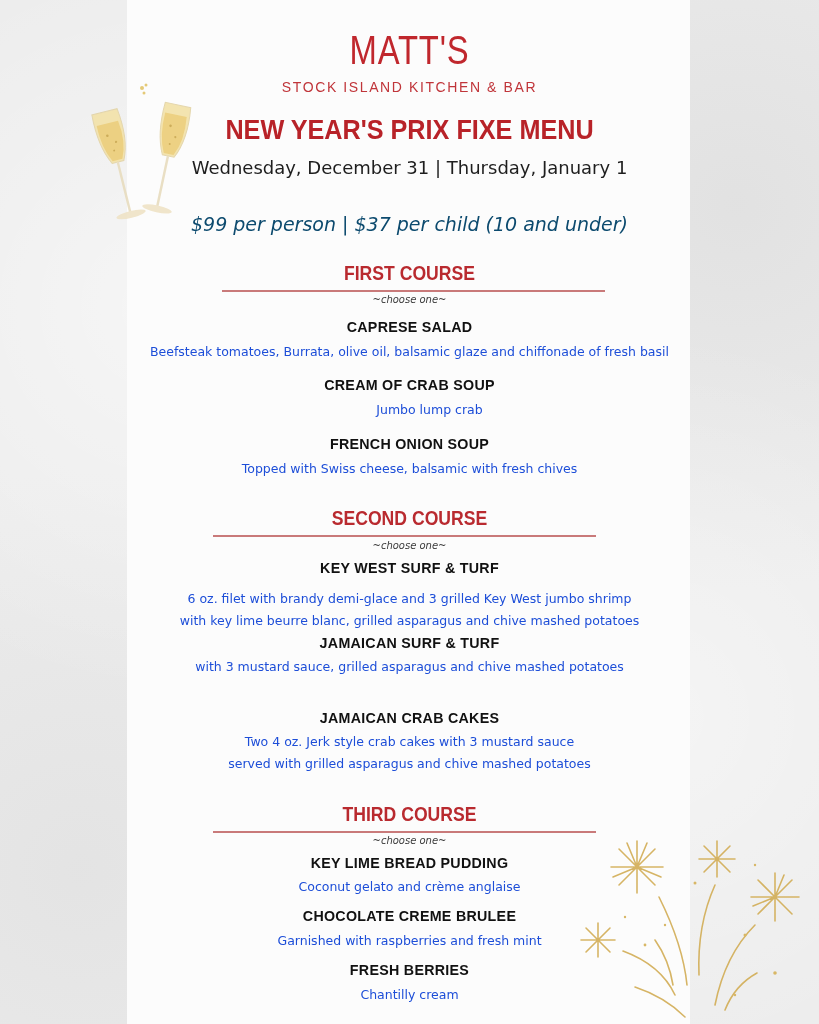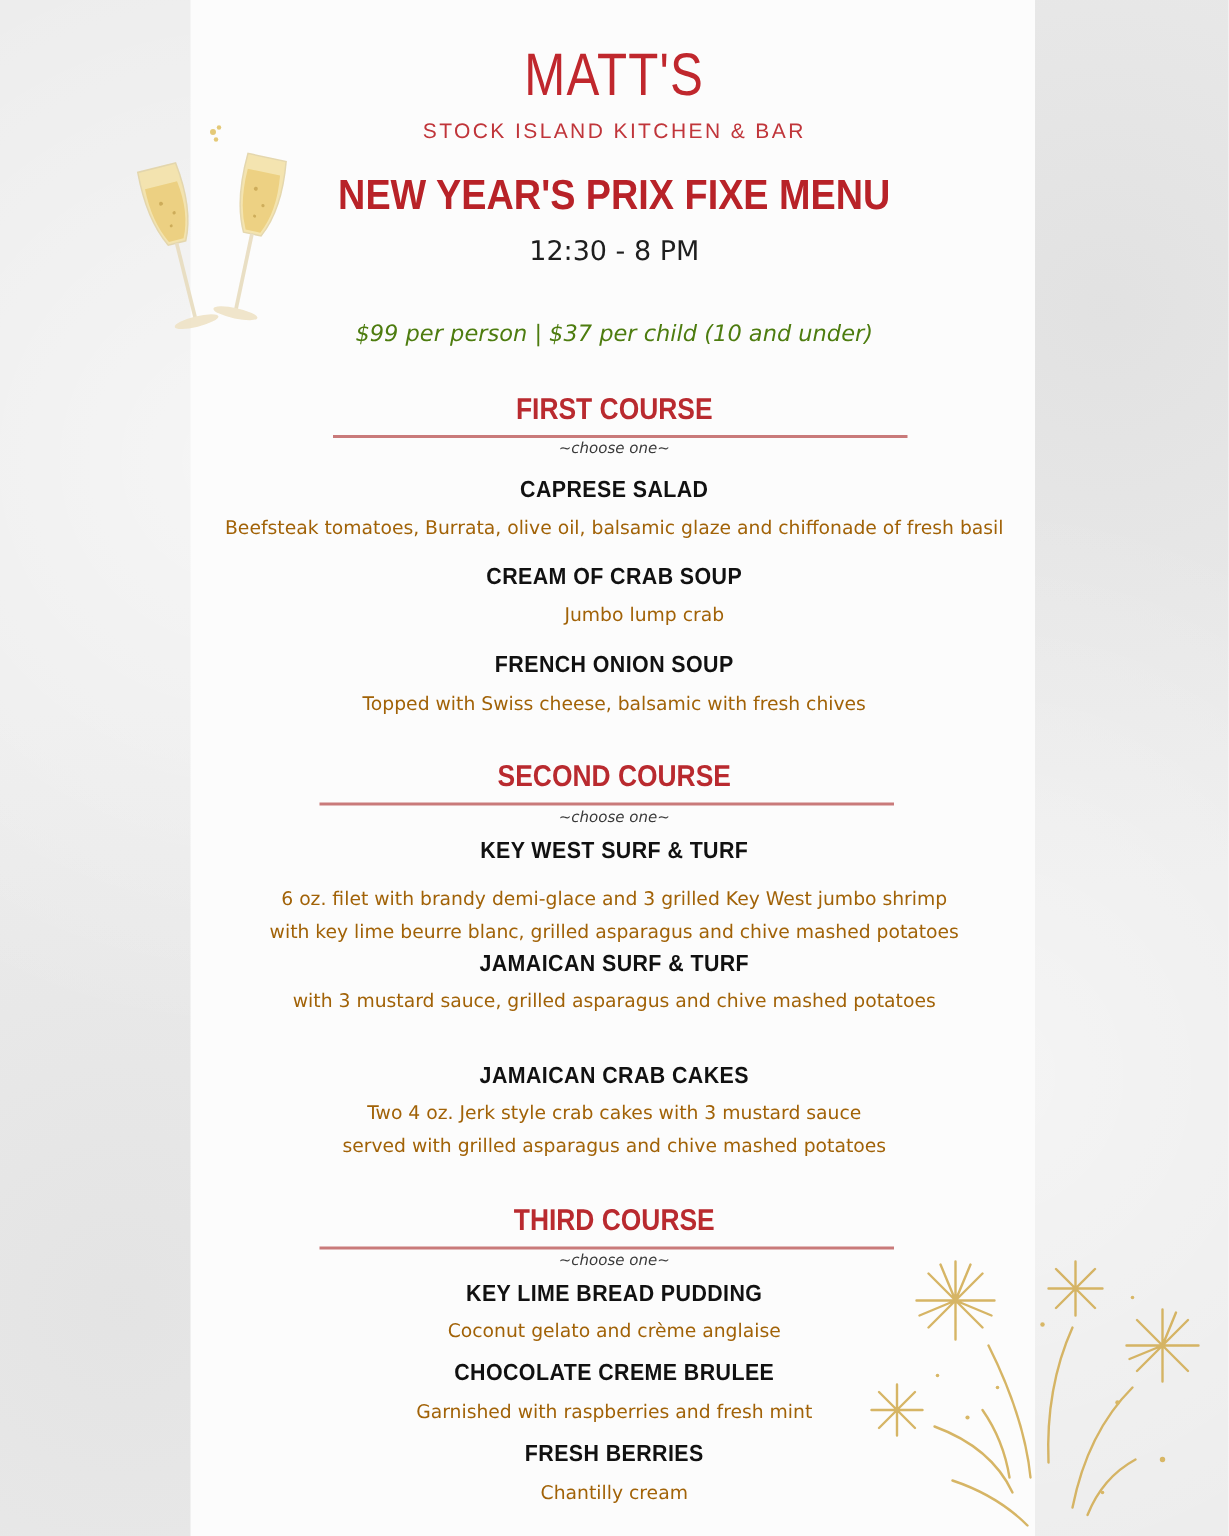--- a/index.html
+++ b/index.html
@@ -26,32 +26,32 @@
     }
     .brand-sub {
       top: 79px; font-family: "Liberation Sans", sans-serif; font-size: 14px;
       letter-spacing: 1.6px; color: #c0353a;
     }
     .menu-title {
       top: 114px; font-family: "Liberation Sans", sans-serif; font-weight: 700;
       font-size: 28px; color: #b82228; transform: scaleX(0.9); transform-origin: center;
     }
     .dates { top: 157px; font-size: 18px; color: #1e1e1e; line-height: 22px; }
-    .prices { top: 213px; font-size: 15px; font-style: italic; color: #4d7c0f; }
+    .prices { top: 213px; font-size: 19px; font-style: italic; color: #0c4a6e; }
     .course-title {
       font-family: "Liberation Sans", sans-serif; font-weight: 700; font-size: 20px;
       color: #b92a2f; transform: scaleX(0.88); transform-origin: center;
     }
     .divider { position: absolute; height: 1.5px; background: #c97a7a; }
     .choose { font-size: 10px; font-style: italic; color: #3a3a3a; }
     .dish-name {
       font-family: "Liberation Sans", sans-serif; font-weight: 700; font-size: 15.5px;
       color: #111; letter-spacing: 0.3px; transform: scaleX(0.92); transform-origin: center;
     }
-    .dish-desc { font-size: 12.5px; color: #a16207; line-height: 22px; }
+    .dish-desc { font-size: 12.5px; color: #1d4ed8; line-height: 22px; }
     .deco { position: absolute; }
   </style>
 </head>
 <body>
 
 <div class="panel"></div>
 
 <svg class="deco" style="left:78px;top:82px;" width="130" height="155" viewBox="0 0 130 155">
   <g opacity="0.9">
     <g transform="rotate(-14 40 80)">
@@ -110,21 +110,21 @@
     <circle cx="190" cy="40" r="1.2"></circle>
       <circle cx="170" cy="170" r="1.2"></circle>
   </g>
 </svg>
 
 <div class="center brand-name">MATT'S</div>
 <div class="center brand-sub">STOCK ISLAND KITCHEN &amp; BAR</div>
 
 <div class="center menu-title">NEW YEAR'S PRIX FIXE MENU</div>
 <div class="center dates">
-  <div>12:30 - 8 PM</div>
+  <div>Wednesday, December 31 | Thursday, January 1</div>
 </div>
 <div class="center prices">$99 per person | $37 per child (10 and under)</div>
 
 <div class="center course-title" style="top:262px;">FIRST COURSE</div>
 <div class="divider" style="left:222px;width:383px;top:290px;"></div>
 <div class="center choose" style="top:294px;">~choose one~</div>
 
 <div class="center dish-name" style="top:318px;">CAPRESE SALAD</div>
 <div class="center dish-desc" style="top:341px;">Beefsteak tomatoes, Burrata, olive oil, balsamic glaze and chiffonade of fresh basil</div>
 

